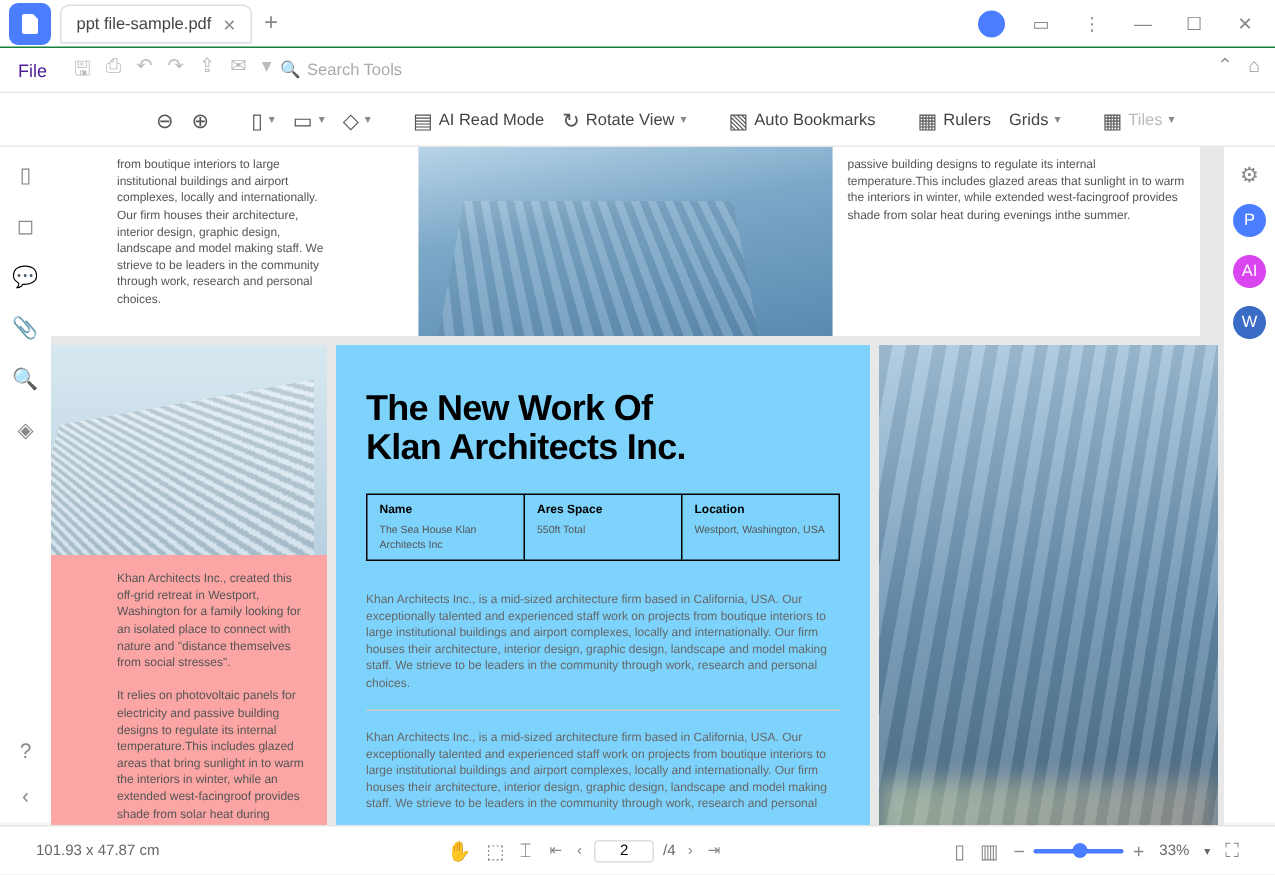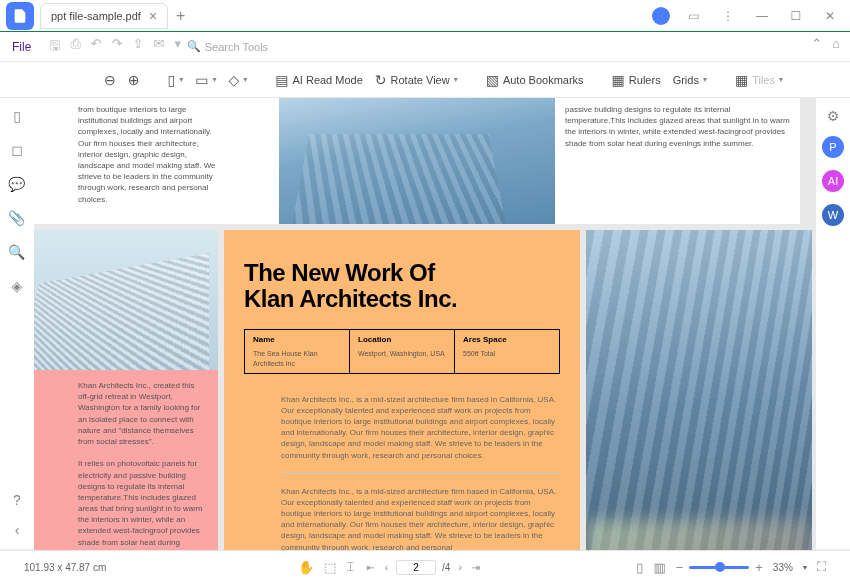--- a/index.html
+++ b/index.html
@@ -57,27 +57,27 @@
 .top-left-text { width: 245px; background: #fff; padding: 6px 60px 6px 44px; font-size: 8px; }
 .top-image { width: 276px; height: 126px; background: linear-gradient(170deg, #b8d4e8 0%, #7ca8c8 40%, #5a8ab0 100%); position: relative; overflow: hidden; }
 .top-image::before { content: ""; position: absolute; left: 20px; top: 20px; width: 200px; height: 140px; background: repeating-linear-gradient(75deg, rgba(255,255,255,0.15) 0 6px, rgba(0,0,0,0.05) 6px 12px); transform: perspective(300px) rotateX(30deg); }
 .top-right-text { width: 245px; background: #fff; padding: 6px 10px 6px 10px; font-size: 8px; }
 
 .mid-row { display: flex; gap: 6px; margin-top: 6px; height: 350px; }
 .mid-left { width: 184px; display: flex; flex-direction: column; }
 .mid-left-img { height: 140px; background: linear-gradient(180deg, #d8e8f0 0%, #b8d0e0 100%); position: relative; overflow: hidden; }
 .mid-left-img::before { content: ""; position: absolute; left: -40px; top: 30px; width: 200px; height: 150px; background: repeating-linear-gradient(30deg, rgba(0,0,0,0.1) 0 3px, rgba(255,255,255,0.4) 3px 6px); transform: perspective(200px) rotateY(-30deg) rotateX(20deg); }
 .mid-left-text { background: #fca5a5; flex: 1; padding: 10px 10px 10px 44px; font-size: 8px; }
-.mid-center { width: 356px; background: #fdba74; padding: 30px 20px 10px 20px; }
+.mid-center { width: 356px; background: #7dd3fc; padding: 30px 20px 10px 20px; }
 .big-title { font-size: 24px; font-weight: 800; color: #000; letter-spacing: -0.5px; line-height: 1.1; }
 .info-table { display: flex; border: 1px solid #000; margin-top: 16px; font-size: 7px; }
 .info-cell { flex: 1; border-right: 1px solid #000; padding: 4px 8px; }
 .info-cell:last-child { border-right: none; }
 .info-cell .lbl { font-weight: 700; color: #000; margin-bottom: 4px; font-size: 8px; }
-.mid-body { margin-top: 20px; font-size: 8px; color: #666; margin-left: 37px; }
+.mid-body { margin-top: 20px; font-size: 8px; color: #666; }
 .mid-body p { margin-bottom: 12px; }
 .mid-body hr { border: none; border-top: 1px solid #ccc; margin: 12px 0; }
 .mid-right { width: 226px; background: linear-gradient(175deg, #a8c8e0 0%, #6890b0 50%, #486880 100%); position: relative; overflow: hidden; }
 .mid-right::before { content: ""; position: absolute; left: -30px; top: -20px; width: 300px; height: 400px; background: repeating-linear-gradient(100deg, rgba(255,255,255,0.12) 0 8px, rgba(0,0,0,0.08) 8px 16px); transform: perspective(400px) rotateY(15deg); }
 .mid-right::after { content: ""; position: absolute; bottom: 0; left: 0; right: 0; height: 60px; background: linear-gradient(90deg, rgba(255,255,180,0.4), rgba(255,200,150,0.3)); filter: blur(8px); }
 
 
 .statusbar { position: absolute; bottom: 0; left: 0; right: 0; height: 33px; background: #fff; border-top: 1px solid #e5e5e5; display: flex; align-items: center; font-size: 10px; color: #666; padding: 0 24px; }
 .status-left { flex: 0 0 120px; }
 .status-center { flex: 1; display: flex; justify-content: center; align-items: center; gap: 10px; }
@@ -229,26 +229,26 @@
       <div class="big-title">
         <div>The New Work Of</div>
         <div>Klan Architects Inc.</div>
       </div>
       <div class="info-table">
         <div class="info-cell">
           <div class="lbl">Name</div>
           <div>The Sea House Klan Architects Inc</div>
         </div>
         <div class="info-cell">
+          <div class="lbl">Ares Space</div>
+          <div>550ft Total</div>
+        </div>
+        <div class="info-cell">
           <div class="lbl">Location</div>
           <div>Westport, Washington, USA</div>
-        </div>
-        <div class="info-cell">
-          <div class="lbl">Ares Space</div>
-          <div>550ft Total</div>
         </div>
       </div>
       <div class="mid-body">
         <p>Khan Architects Inc., is a mid-sized architecture firm based in California, USA. Our exceptionally talented and experienced staff work on projects from boutique interiors to large institutional buildings and airport complexes, locally and internationally. Our firm houses their architecture, interior design, graphic design, landscape and model making staff. We strieve to be leaders in the community through work, research and personal choices.</p>
         <hr>
         <p>Khan Architects Inc., is a mid-sized architecture firm based in California, USA. Our exceptionally talented and experienced staff work on projects from boutique interiors to large institutional buildings and airport complexes, locally and internationally. Our firm houses their architecture, interior design, graphic design, landscape and model making staff. We strieve to be leaders in the community through work, research and personal</p>
       </div>
     </div>
     <div class="mid-right"></div>
   </div>

